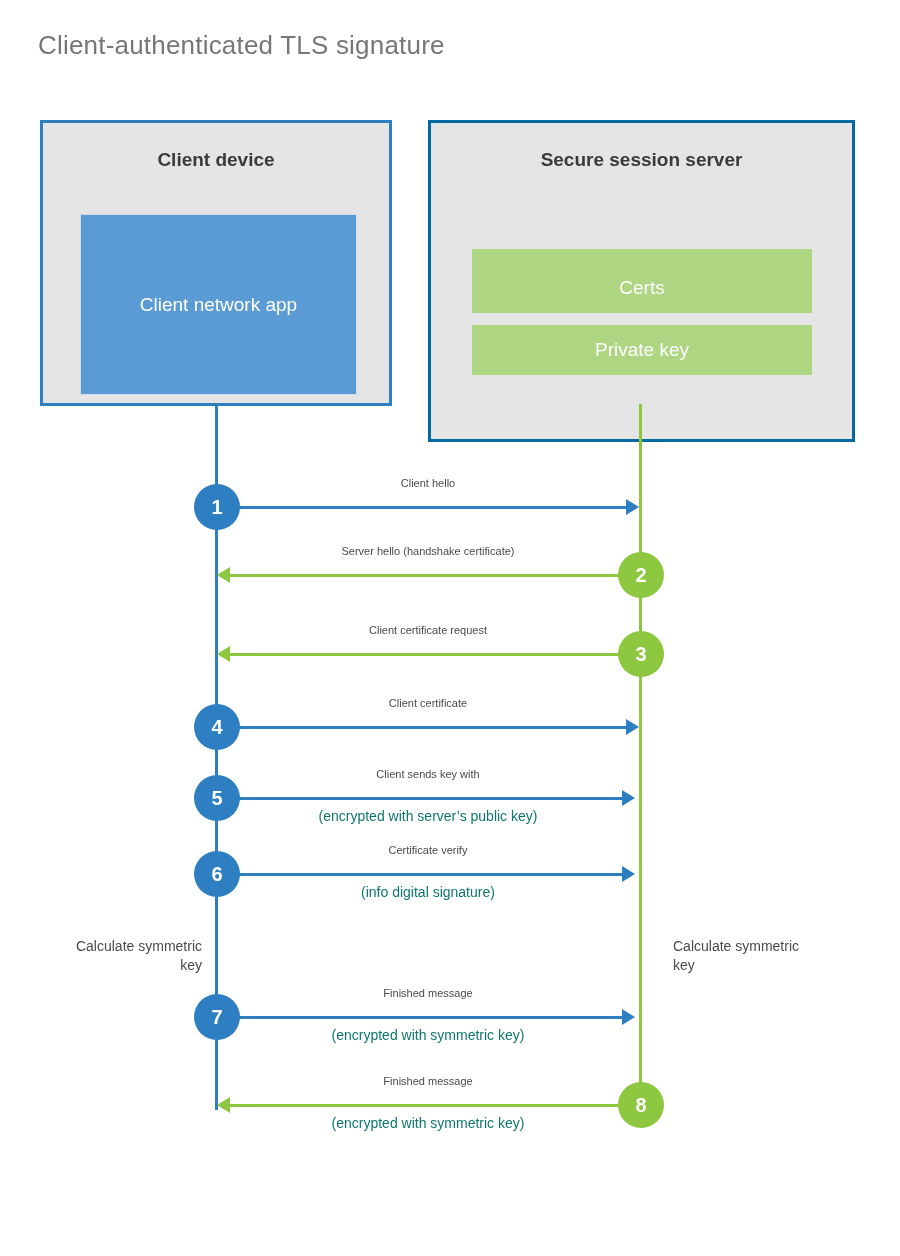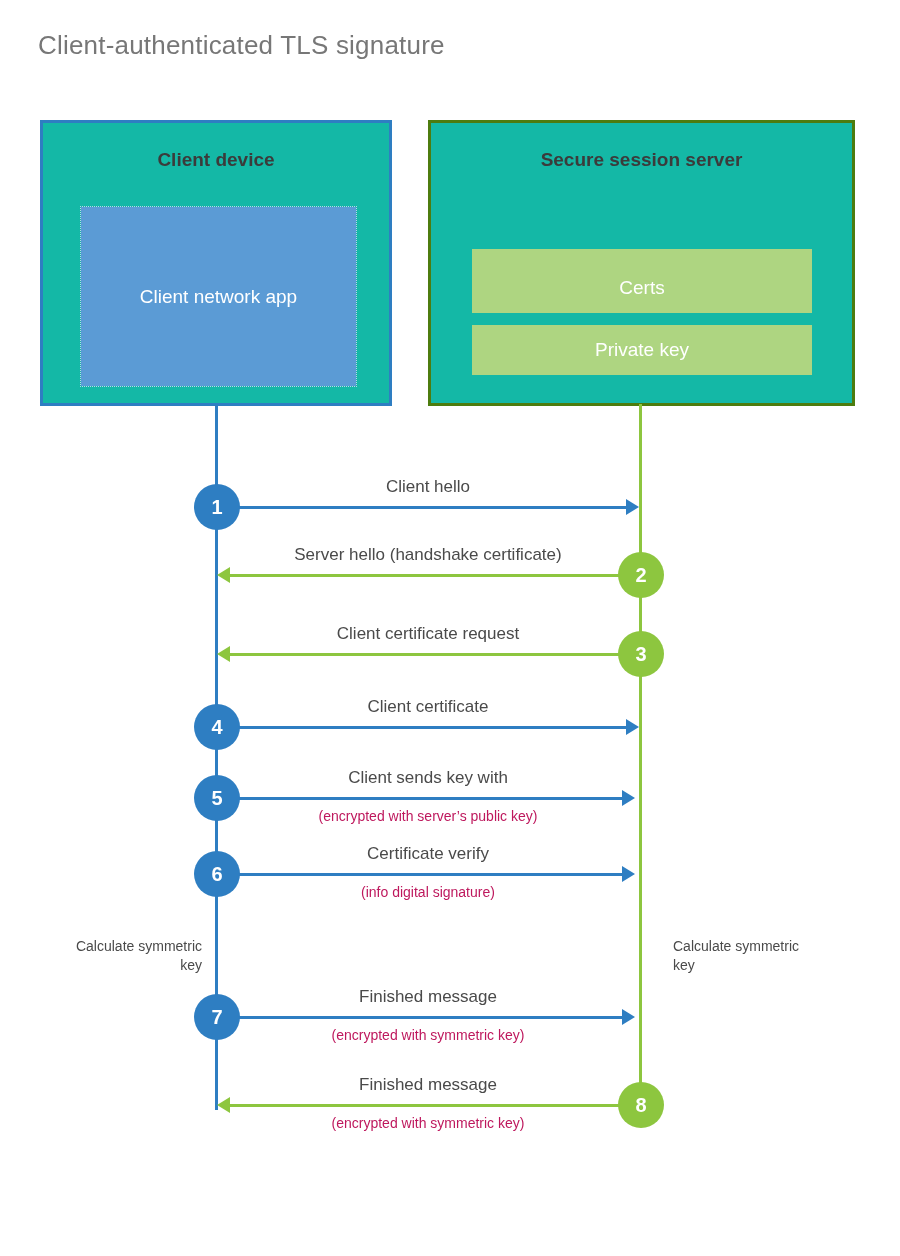--- a/index.html
+++ b/index.html
@@ -28,53 +28,53 @@
     font-size: 26px;
     font-weight: 400;
     color: #777777;
     letter-spacing: 0.2px;
     white-space: nowrap;
   }
 
   
   .actor-box {
     position: absolute;
-    background: #14b8a6;
+    background: #e5e5e5;
     box-sizing: border-box;
   }
   #client-box {
     left: 40px;
     top: 120px;
     width: 352px;
     height: 286px;
     border: 3px solid #2E7EC2;
   }
   #server-box {
     left: 428px;
     top: 120px;
     width: 427px;
-    height: 286px;
-    border: 3px solid #4d7c0f;
+    height: 322px;
+    border: 3px solid #0369a1;
   }
   .actor-title {
     position: absolute;
     top: 26px;
     left: 0;
     right: 0;
     text-align: center;
     font-size: 19px;
     font-weight: bold;
     color: #3b3b3b;
   }
 
   
   #client-app {
     position: absolute;
     left: 38px;
-    top: 84px;
+    top: 92px;
     width: 275px;
     height: 179px;
     background: #5B9BD5;
     outline: 1px dotted #b9d3ec;
     display: flex;
     align-items: center;
     justify-content: center;
     text-align: center;
     color: #ffffff;
     font-size: 19px;
@@ -160,32 +160,32 @@
     font-weight: bold;
   }
   .badge.blue-badge { background: #2E7EC2; left: 194px; }
   .badge.green-badge { background: #8DC63F; left: 618px; }
 
   .step-label {
     position: absolute;
     left: 218px;
     width: 420px;
     text-align: center;
-    font-size: 17px;
+    font-size: 11px;
     color: #4a4a4a;
     top: -30px;
     white-space: nowrap;
   }
   .step-sublabel {
     position: absolute;
     left: 218px;
     width: 420px;
     text-align: center;
     font-size: 14px;
-    color: #be185d;
+    color: #0f766e;
     top: 10px;
     white-space: nowrap;
   }
 
   
   .side-note {
     position: absolute;
     font-size: 14px;
     line-height: 1.35;
     color: #4a4a4a;

